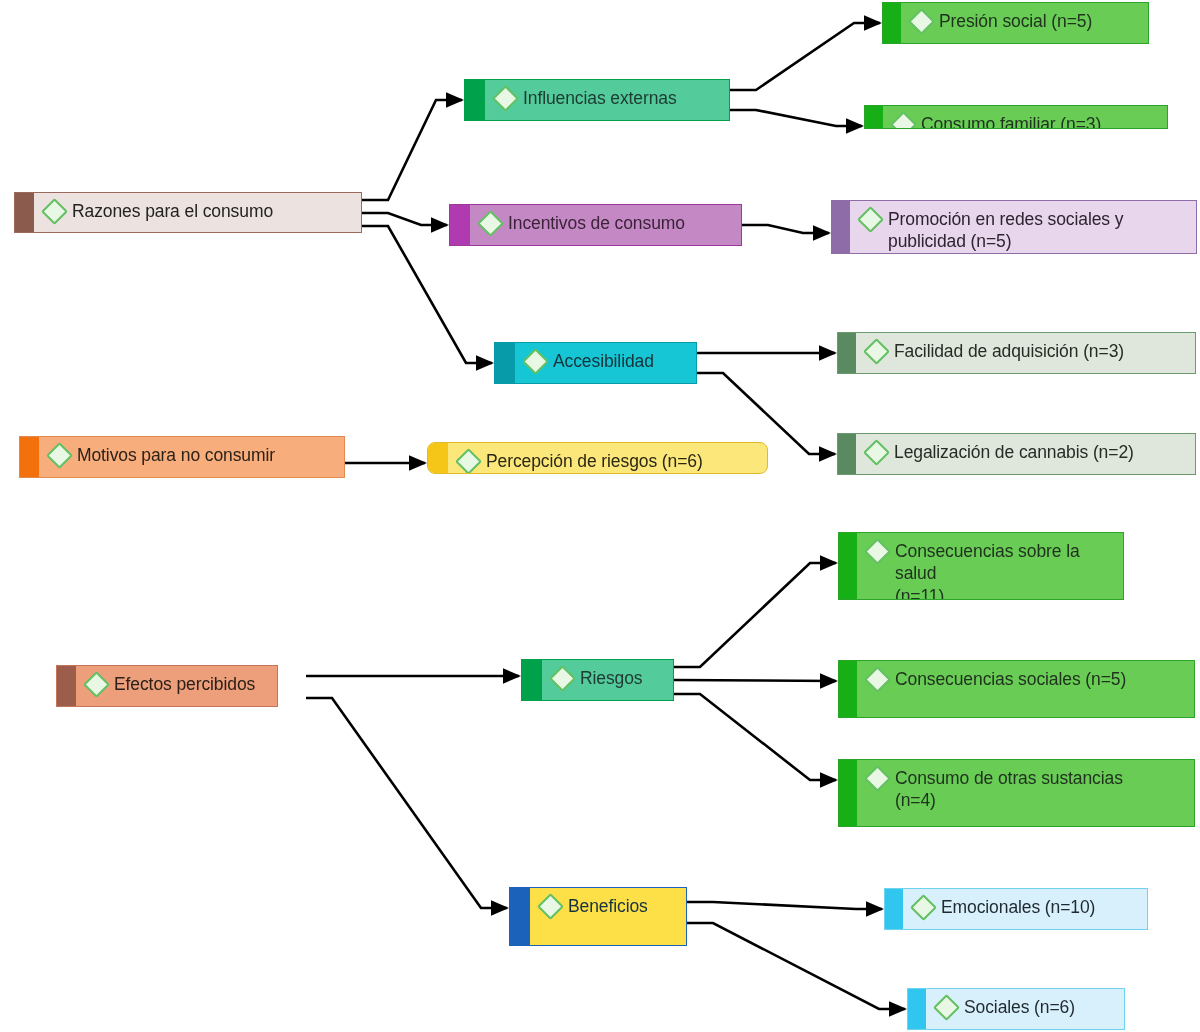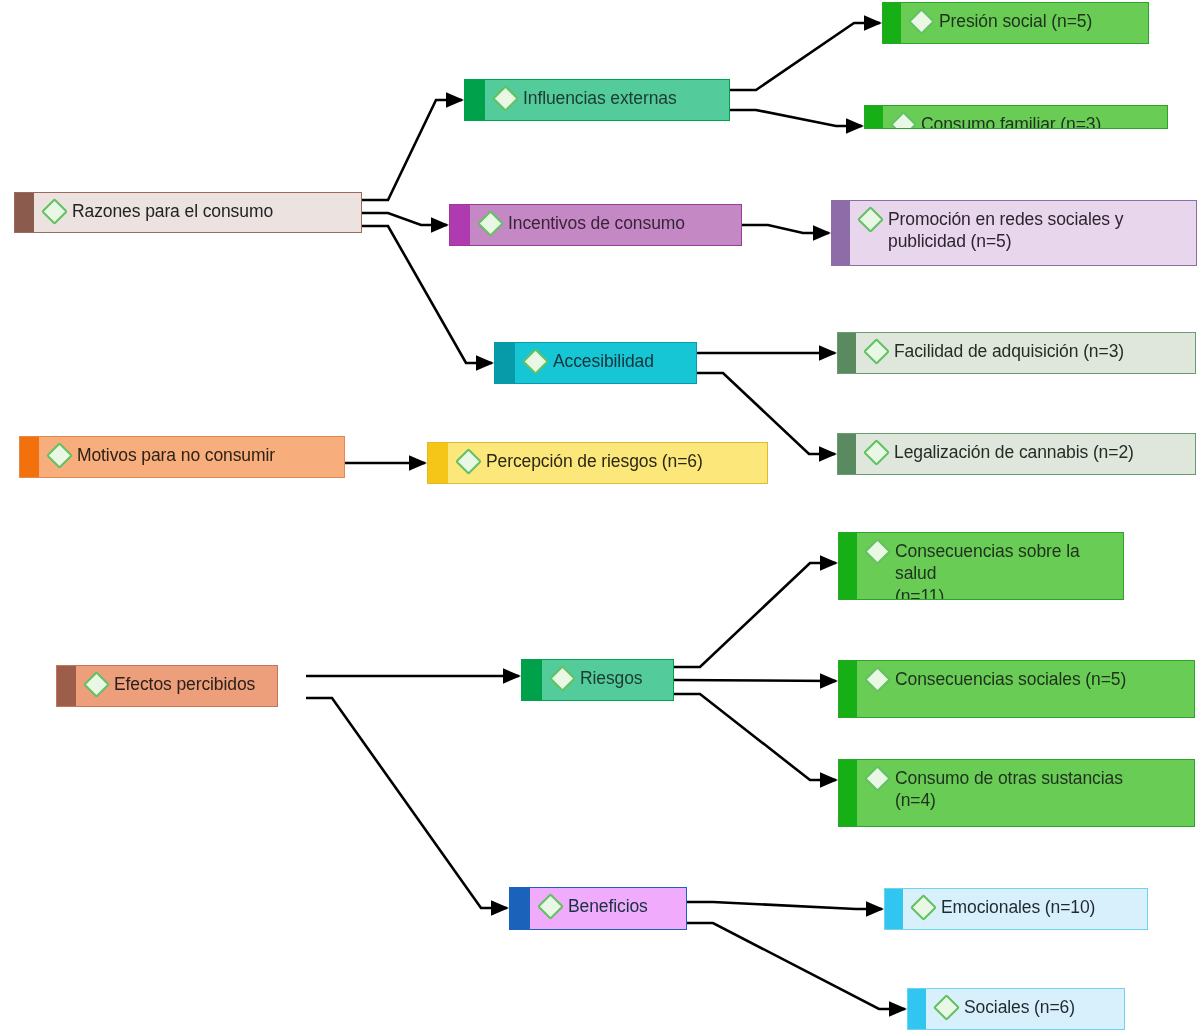--- a/index.html
+++ b/index.html
@@ -118,21 +118,21 @@
         <span class="label" style="color: rgb(32, 51, 31);">Consumo familiar (n=3)</span>
       </div>
     </div>
     <div class="node center" style="left: 449px; top: 204px; width: 293px; height: 42px; background: rgb(196, 137, 196); border-color: rgb(156, 58, 156);">
       <div class="bar" style="width: 20px; background: rgb(176, 59, 176);"></div>
       <div class="body">
         <span class="dia"></span>
         <span class="label" style="color: rgb(58, 35, 56);">Incentivos de consumo</span>
       </div>
     </div>
-    <div class="node" style="left: 831px; top: 200px; width: 366px; height: 66px; background: rgb(232, 214, 236); border-color: rgb(142, 108, 168);">
+    <div class="node" style="left: 831px; top: 200px; width: 366px; height: 54px; background: rgb(232, 214, 236); border-color: rgb(142, 108, 168);">
       <div class="bar" style="width: 18px; background: rgb(142, 108, 168);"></div>
       <div class="body">
         <span class="dia"></span>
         <span class="label" style="color: rgb(45, 36, 48);">Promoción en redes sociales y
 publicidad (n=5)</span>
       </div>
     </div>
     <div class="node center" style="left: 494px; top: 342px; width: 203px; height: 42px; background: rgb(22, 198, 212); border-color: rgb(7, 154, 168);">
       <div class="bar" style="width: 20px; background: rgb(7, 154, 168);"></div>
       <div class="body">
@@ -154,21 +154,21 @@
         <span class="label" style="color: rgb(38, 43, 37);">Legalización de cannabis (n=2)</span>
       </div>
     </div>
     <div class="node center" style="left: 19px; top: 436px; width: 326px; height: 42px; background: rgb(247, 173, 124); border-color: rgb(224, 138, 82);">
       <div class="bar" style="width: 19px; background: rgb(242, 113, 12);"></div>
       <div class="body">
         <span class="dia"></span>
         <span class="label" style="color: rgb(45, 34, 24);">Motivos para no consumir</span>
       </div>
     </div>
-    <div class="node center" style="left: 427px; top: 442px; width: 341px; height: 42px; background: rgb(252, 232, 122); border-color: rgb(224, 186, 43);">
+    <div class="node center" style="left: 427px; top: 442px; width: 341px; height: 32px; background: rgb(252, 232, 122); border-color: rgb(224, 186, 43); border-radius: 8px;">
       <div class="bar" style="width: 20px; background: rgb(245, 197, 24);"></div>
       <div class="body">
         <span class="dia"></span>
         <span class="label" style="color: rgb(43, 39, 21);">Percepción de riesgos (n=6)</span>
       </div>
     </div>
     <div class="node center" style="left: 56px; top: 665px; width: 222px; height: 42px; background: rgb(237, 159, 124); border-color: rgb(196, 117, 90);">
       <div class="bar" style="width: 19px; background: rgb(156, 93, 74);"></div>
       <div class="body">
         <span class="dia"></span>
@@ -198,21 +198,21 @@
       </div>
     </div>
     <div class="node" style="left: 838px; top: 759px; width: 357px; height: 68px; background: rgb(105, 204, 85); border-color: rgb(42, 165, 42);">
       <div class="bar" style="width: 18px; background: rgb(22, 176, 22);"></div>
       <div class="body">
         <span class="dia"></span>
         <span class="label" style="color: rgb(32, 51, 31);">Consumo de otras sustancias
 (n=4)</span>
       </div>
     </div>
-    <div class="node center" style="left: 509px; top: 887px; width: 178px; height: 43px; background: #f0abfc; border-color: rgb(27, 99, 186);">
+    <div class="node center" style="left: 509px; top: 887px; width: 178px; height: 59px; background: #fde047; border-color: rgb(27, 99, 186);">
       <div class="bar" style="width: 20px; background: rgb(27, 99, 186);"></div>
       <div class="body">
         <span class="dia"></span>
         <span class="label" style="color: rgb(22, 49, 63);">Beneficios</span>
       </div>
     </div>
     <div class="node center" style="left: 884px; top: 888px; width: 264px; height: 42px; background: rgb(216, 240, 251); border-color: rgb(111, 211, 240);">
       <div class="bar" style="width: 18px; background: rgb(48, 198, 239);"></div>
       <div class="body">
         <span class="dia"></span>

